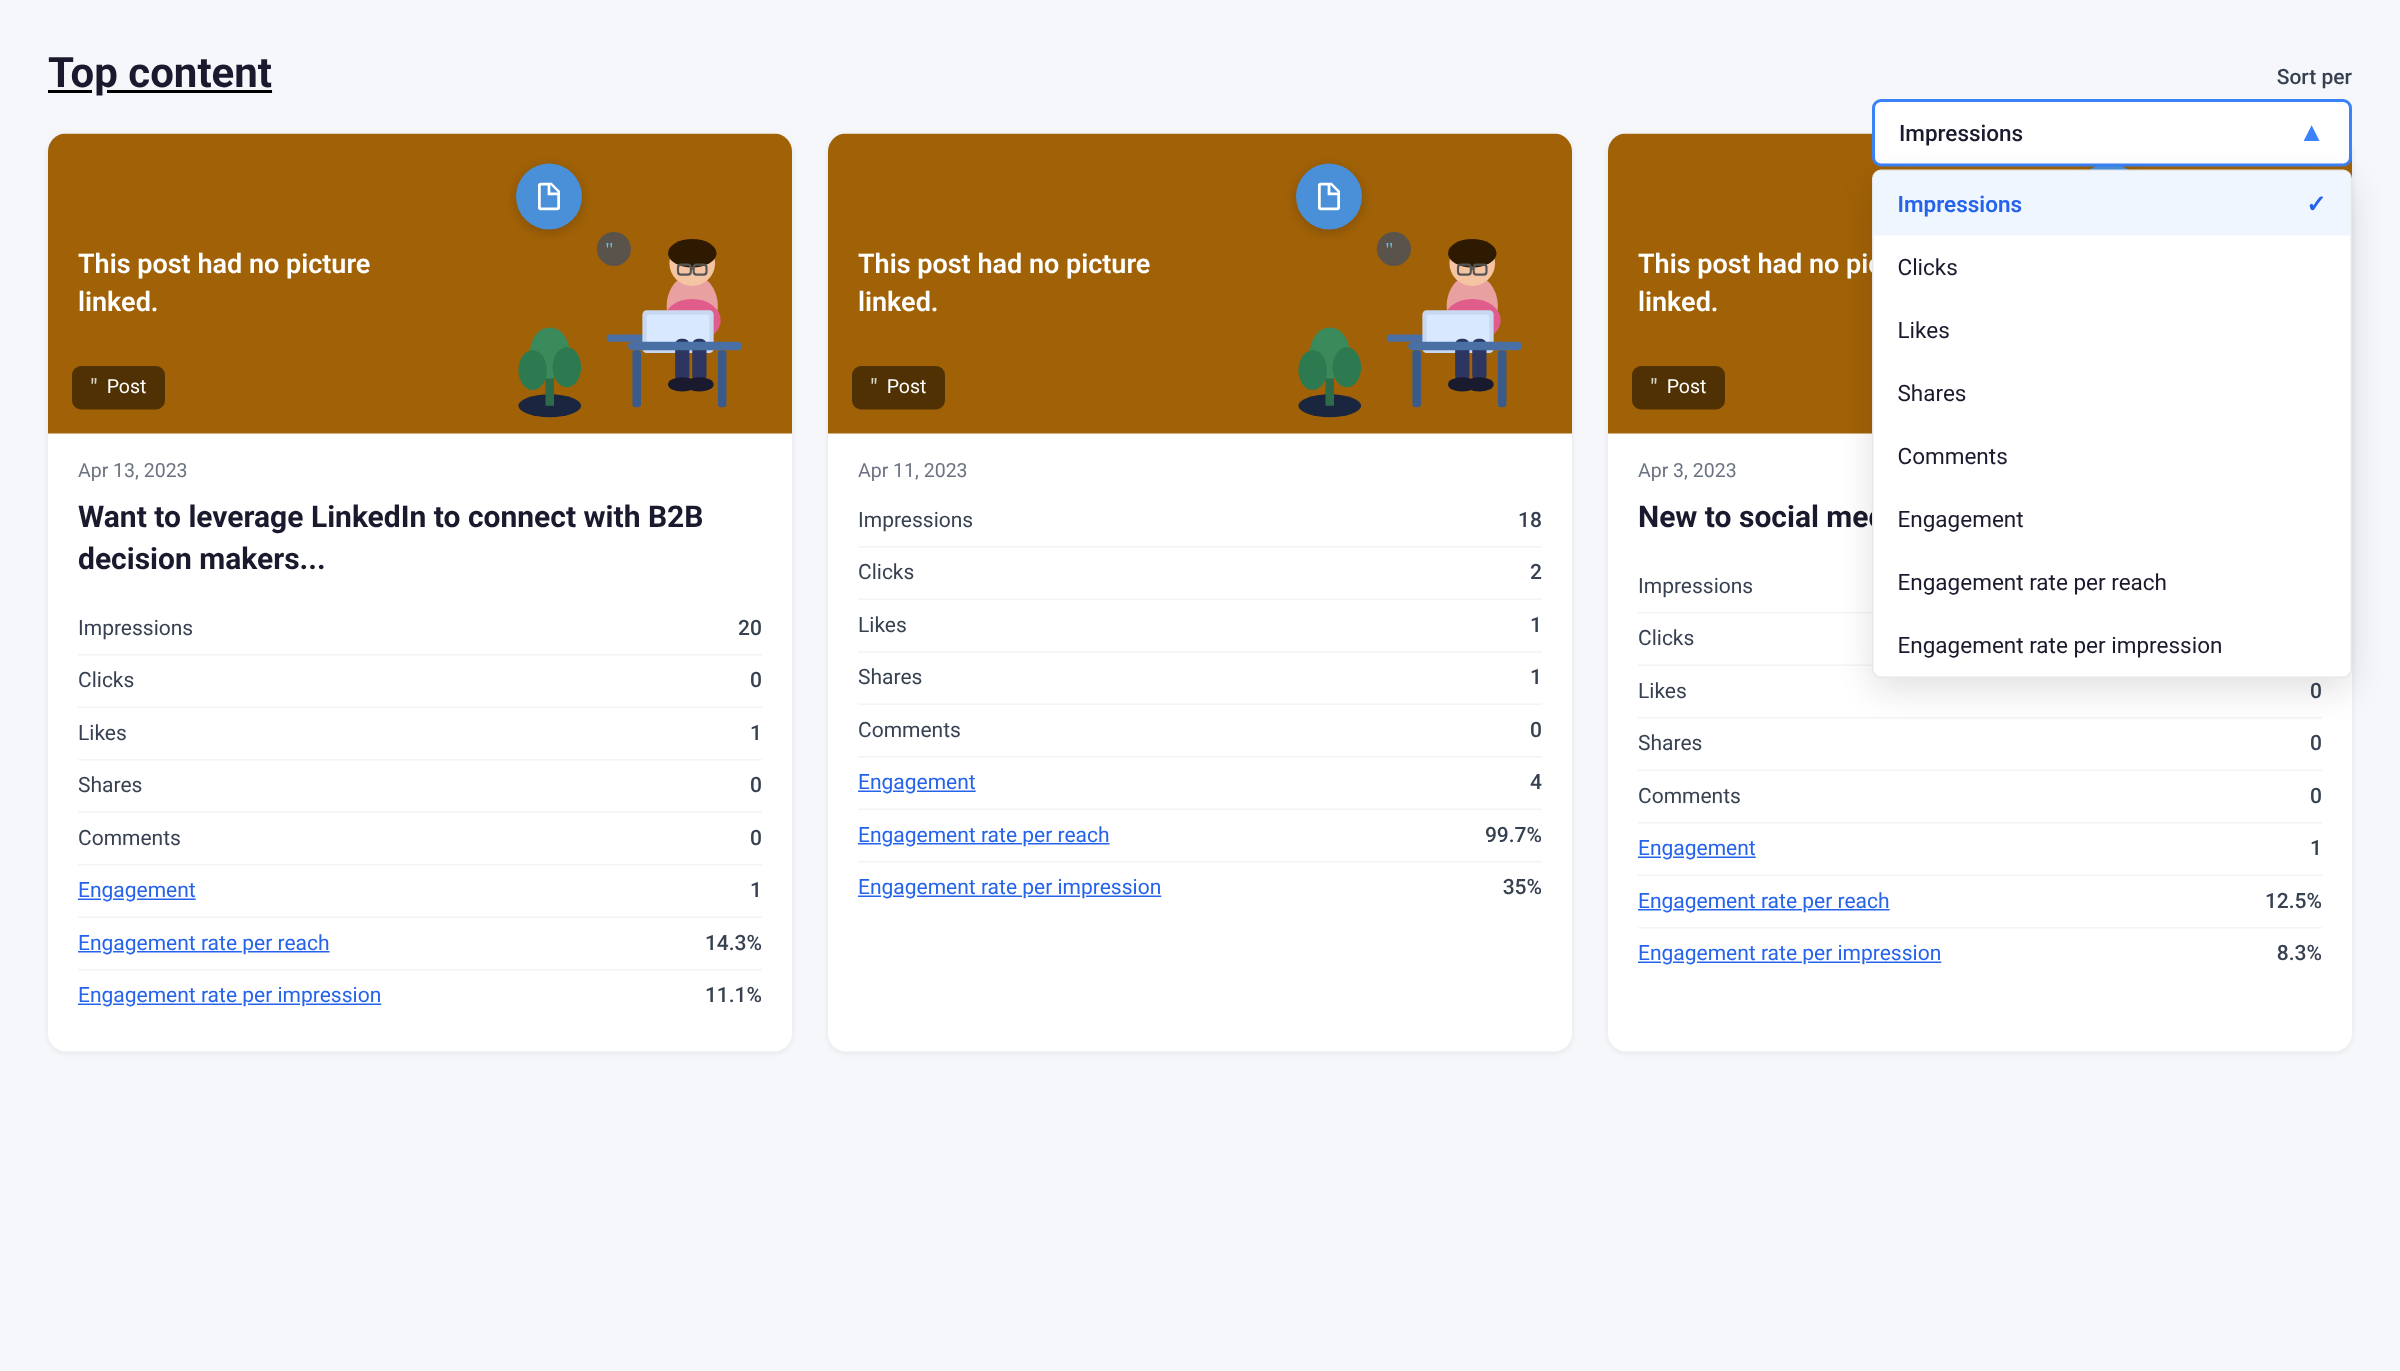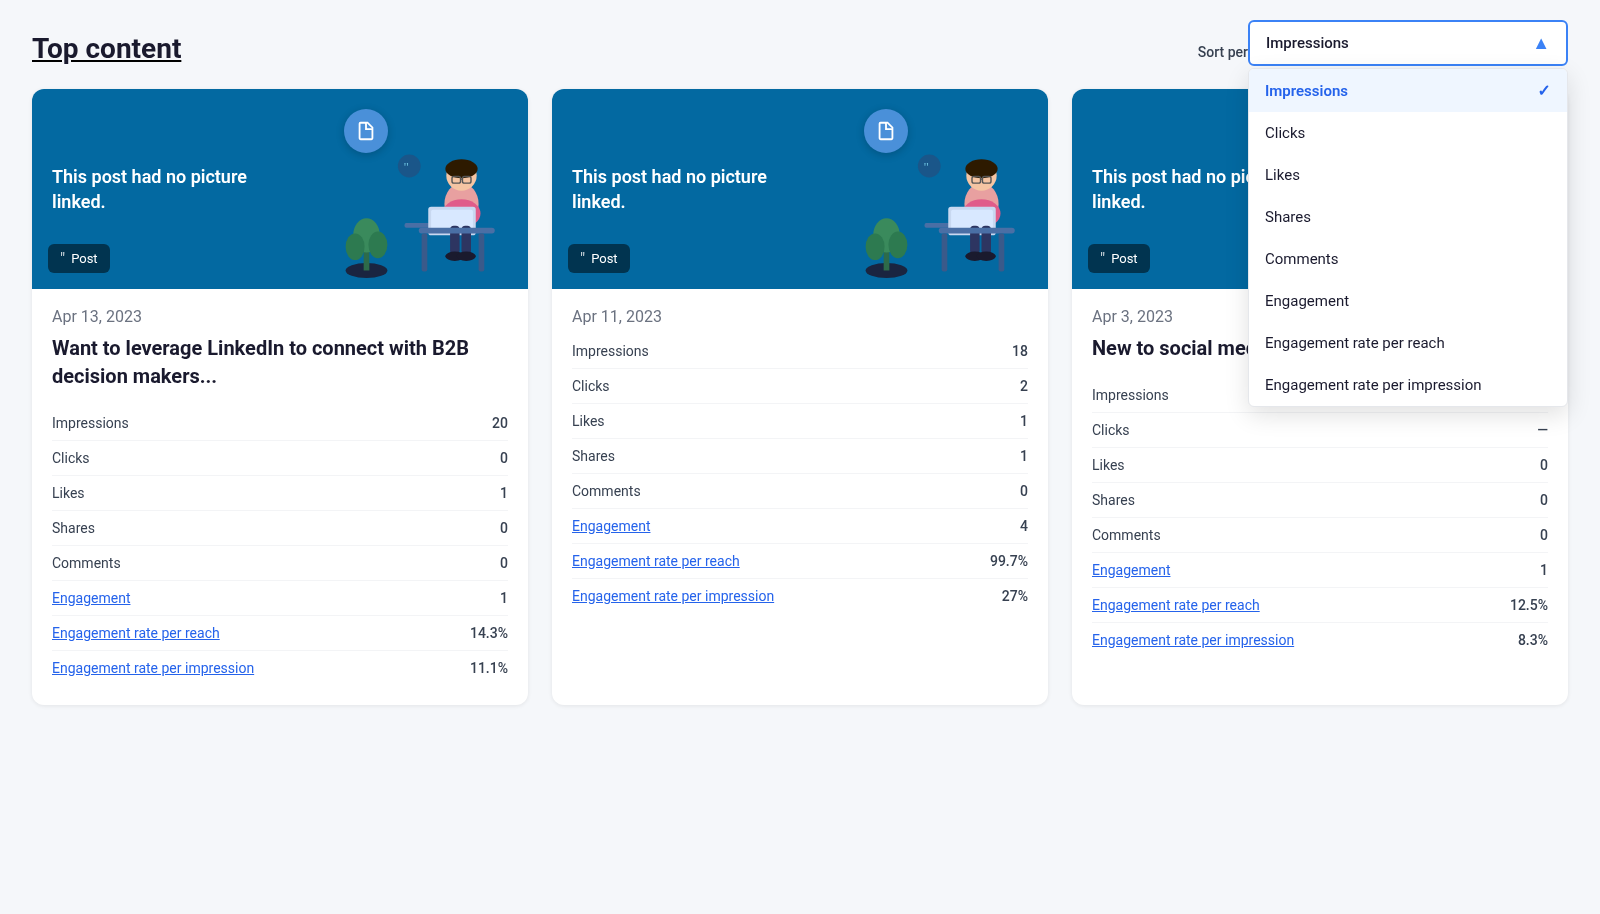--- a/index.html
+++ b/index.html
@@ -23,24 +23,24 @@
       margin-bottom: 6px;
     }
 
     .page-subtitle {
       font-size: 14px;
       color: #6b7280;
     }
 
     .sort-control {
       position: absolute;
-      top: 20px;
+      top: 44px;
       right: 32px;
       display: flex;
-      flex-direction: row;
+      flex-direction: column;
       align-items: flex-end;
       z-index: 100;
     }
 
     .sort-label {
       font-size: 14px;
       color: #374151;
       margin-bottom: 6px;
       font-weight: 500;
     }
@@ -113,21 +113,21 @@
 
     .content-card {
       background: #fff;
       border-radius: 12px;
       overflow: hidden;
       box-shadow: 0 1px 4px rgba(0,0,0,0.08);
     }
 
     .card-image {
       height: 200px;
-      background: #0369a1;
+      background: #a16207;
       position: relative;
       overflow: hidden;
       display: flex;
       align-items: center;
       justify-content: space-between;
       padding: 20px;
     }
 
     .card-image-text {
       color: #fff;
@@ -173,21 +173,21 @@
       display: flex;
       align-items: center;
       gap: 6px;
     }
 
     .card-body {
       padding: 18px 20px 20px;
     }
 
     .card-date {
-      font-size: 16px;
+      font-size: 13px;
       color: #6b7280;
       margin-bottom: 8px;
     }
 
     .card-title {
       font-size: 20px;
       font-weight: 700;
       color: #1a1a2e;
       margin-bottom: 16px;
       line-height: 1.4;
@@ -446,21 +446,21 @@
             <tr>
               <td class="metric-label link">Engagement</td>
               <td class="metric-value">4</td>
             </tr>
             <tr>
               <td class="metric-label link">Engagement rate per reach</td>
               <td class="metric-value">99.7%</td>
             </tr>
             <tr>
               <td class="metric-label link">Engagement rate per impression</td>
-              <td class="metric-value">27%</td>
+              <td class="metric-value">35%</td>
             </tr>
           </tbody>
       </table>
     </div>
   </div>
 
   <div class="content-card">
     <div class="card-image">
       <span class="card-image-text">This post had no picture linked.</span>
       <div class="doc-icon-bubble">

